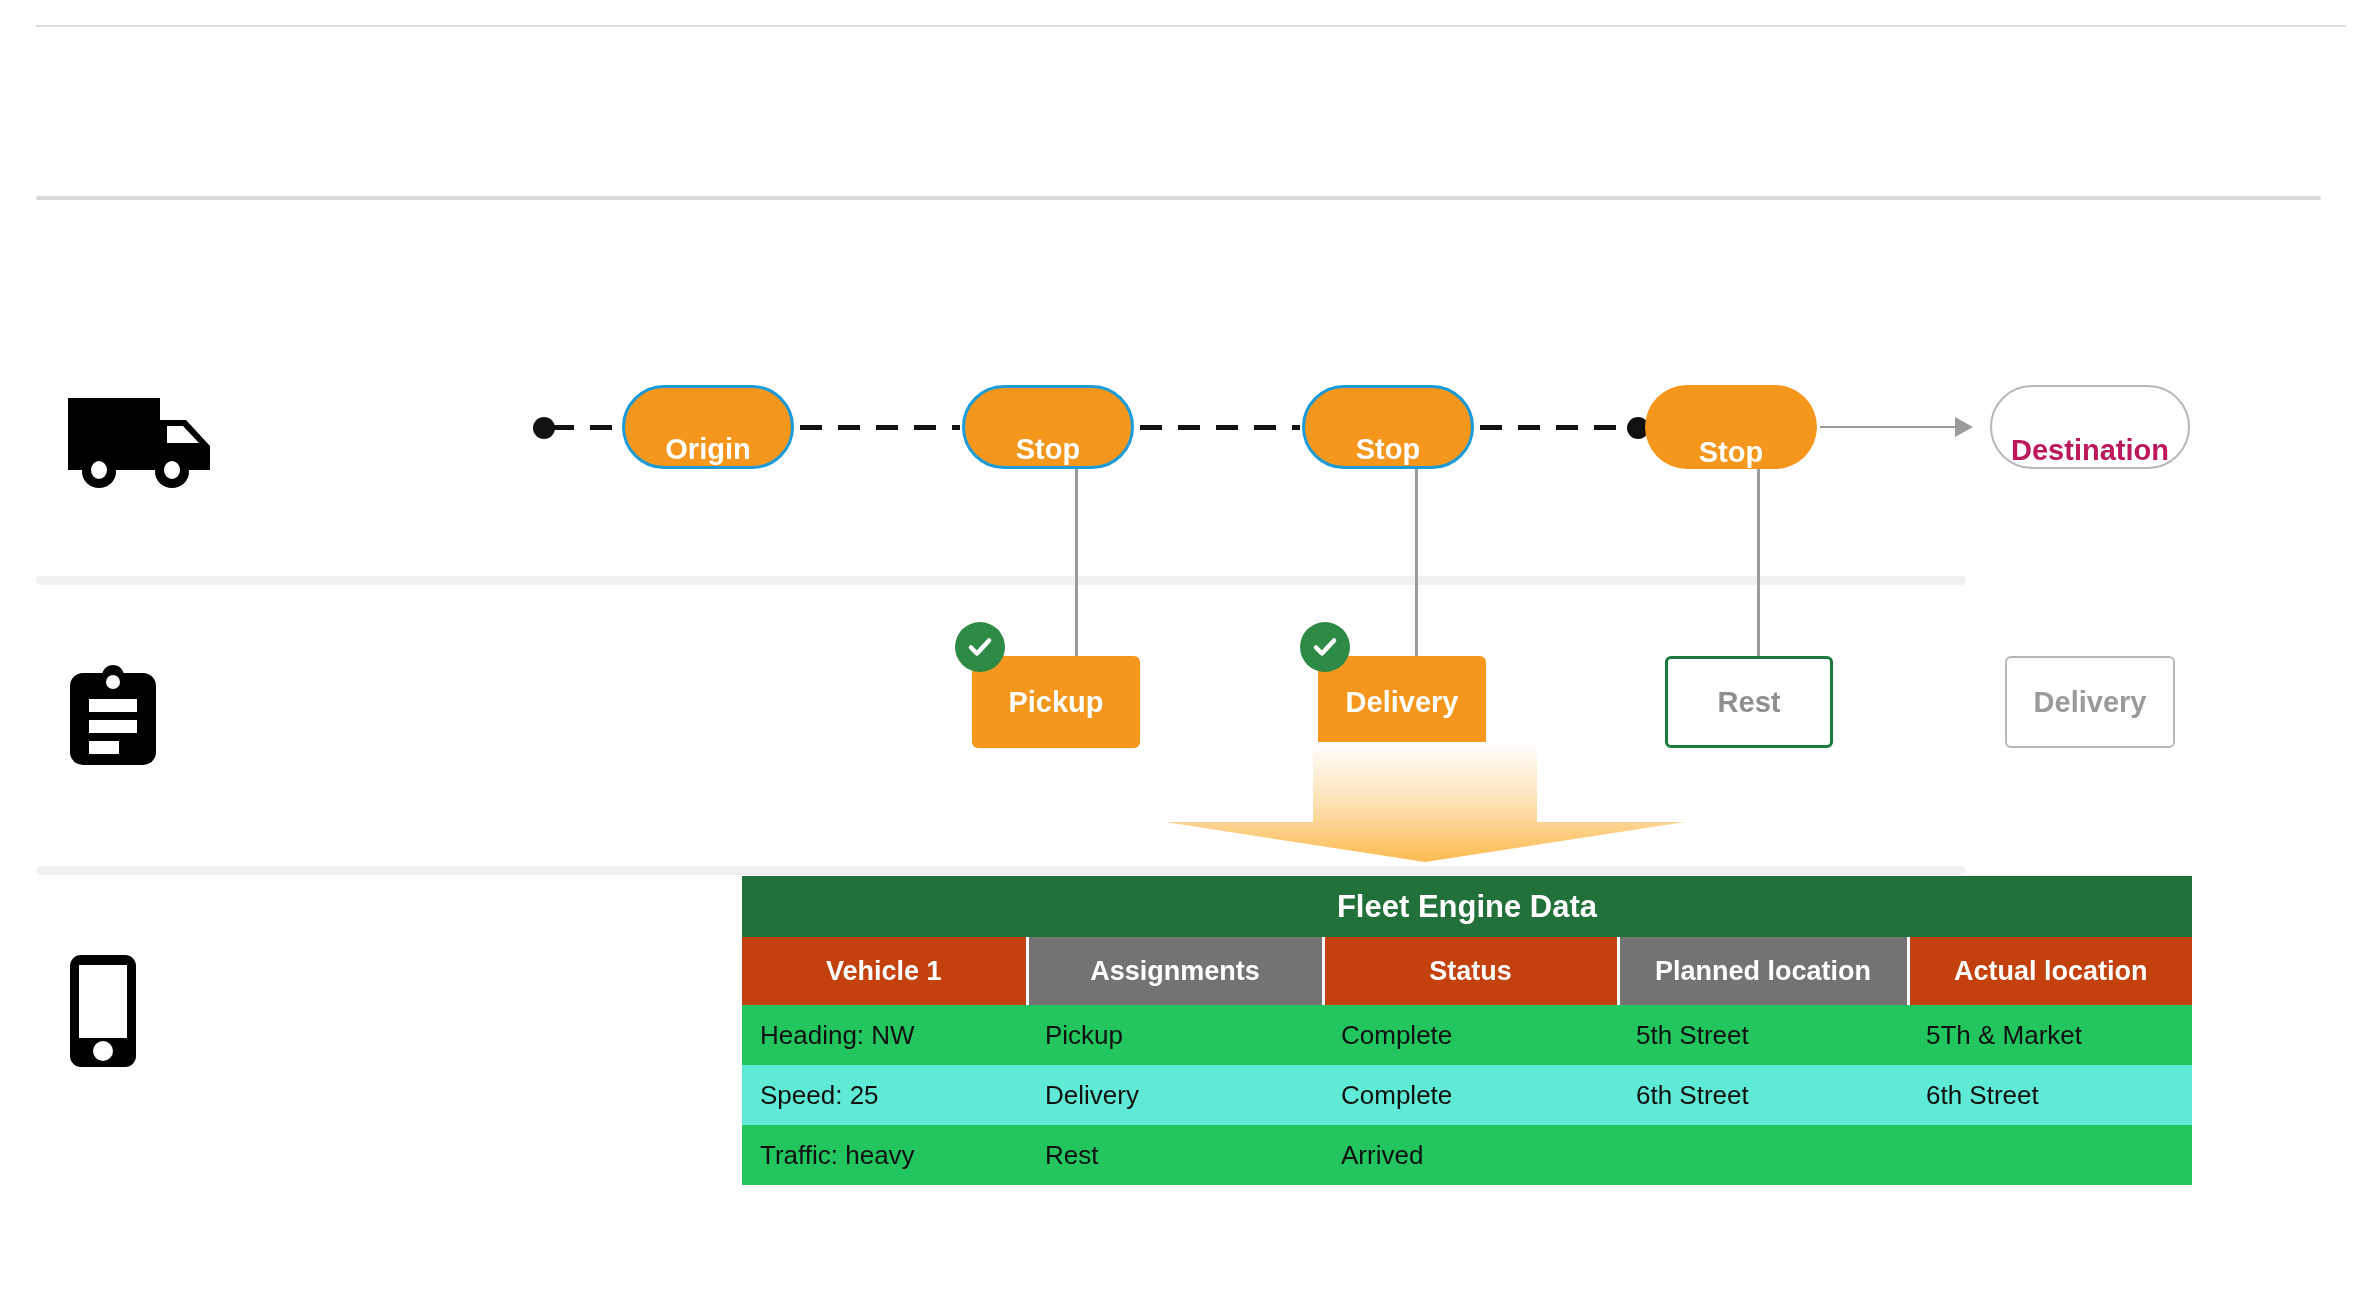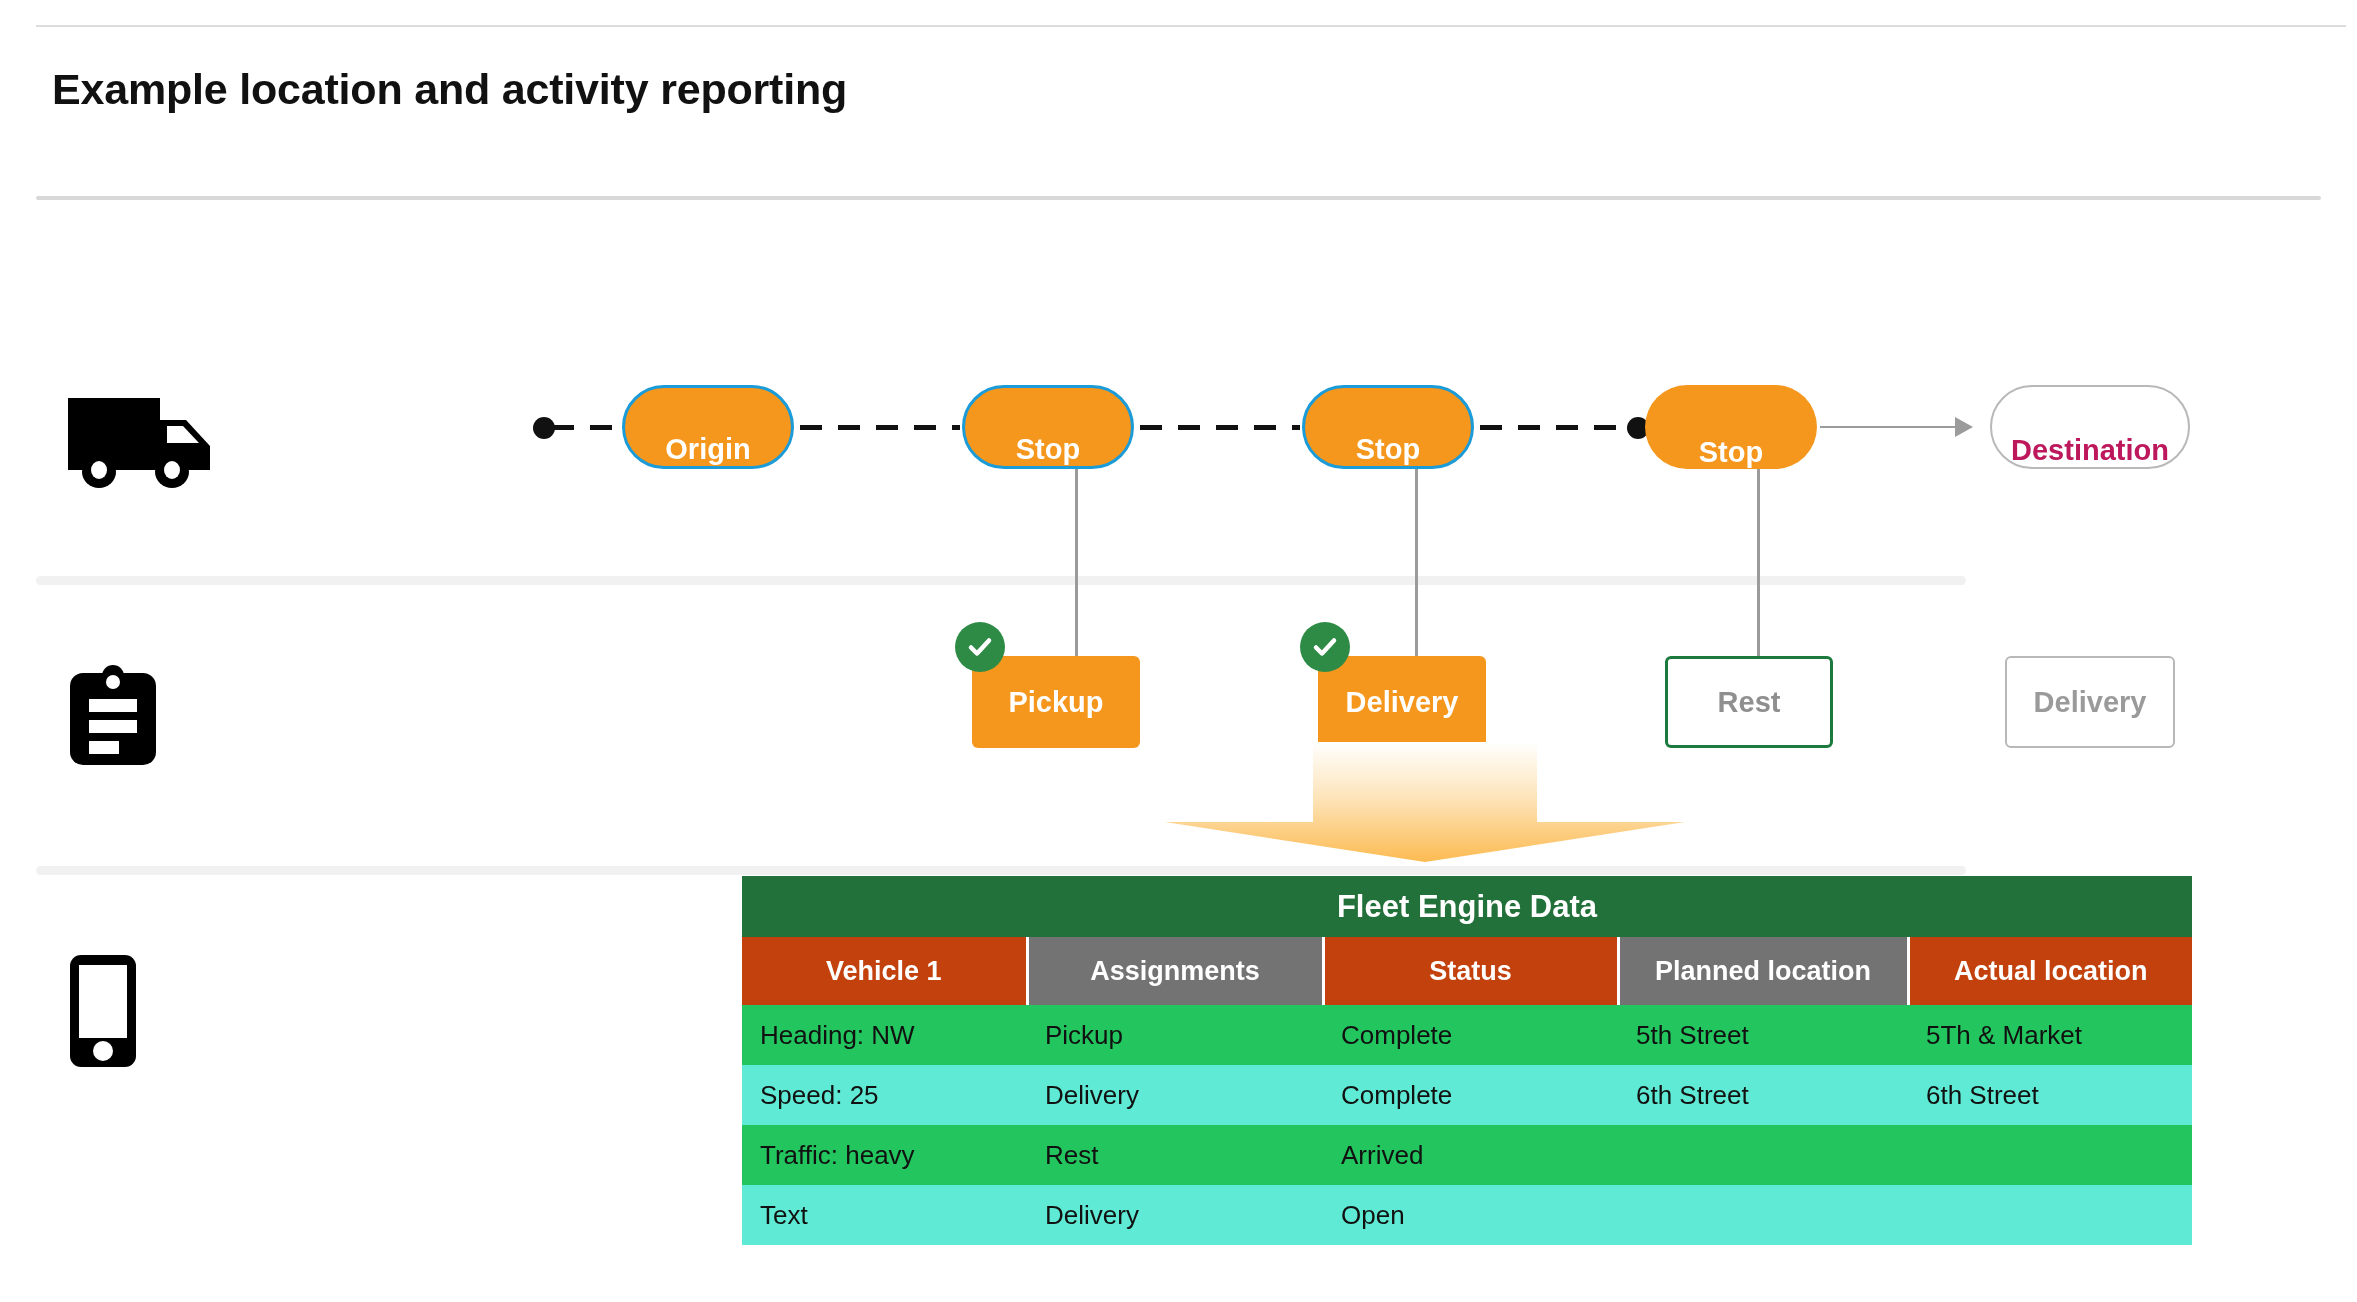--- a/index.html
+++ b/index.html
@@ -158,21 +158,20 @@
   col.c3 { width: 295px; }
   col.c4 { width: 290px; }
   col.c5 { width: 284px; }
 </style>
 </head>
 <body>
 
 <div class="page">
 
   <div class="rule-top"></div>
-  <div class="page-title">Example location and activity reporting</div>
   <div class="rule-under-title"></div>
 
   <div class="divider" id="divider-1"></div>
   <div class="divider" id="divider-2"></div>
 
   <div class="icon-cell" id="icon-truck">
     <svg width="150" height="90" viewBox="0 0 150 90" aria-hidden="true">
       <path d="M0 0 H92 V62 H0 Z" fill="#000"></path>
       <path d="M92 22 H118 L142 48 V62 H92 Z" fill="#000"></path>
       <path d="M99 28 H115 L131 45 H99 Z" fill="#fff"></path>
@@ -306,24 +305,17 @@
           <td>6th Street</td>
           <td>6th Street</td>
         </tr>
         <tr>
           <td>Traffic: heavy</td>
           <td>Rest</td>
           <td>Arrived</td>
           <td></td>
           <td></td>
         </tr>
-        <tr class="alt">
-          <td>Text</td>
-          <td>Delivery</td>
-          <td>Open</td>
-          <td></td>
-          <td></td>
-        </tr>
       </tbody>
     </table>
   </div>
 
 </div>
 
 </body></html>

